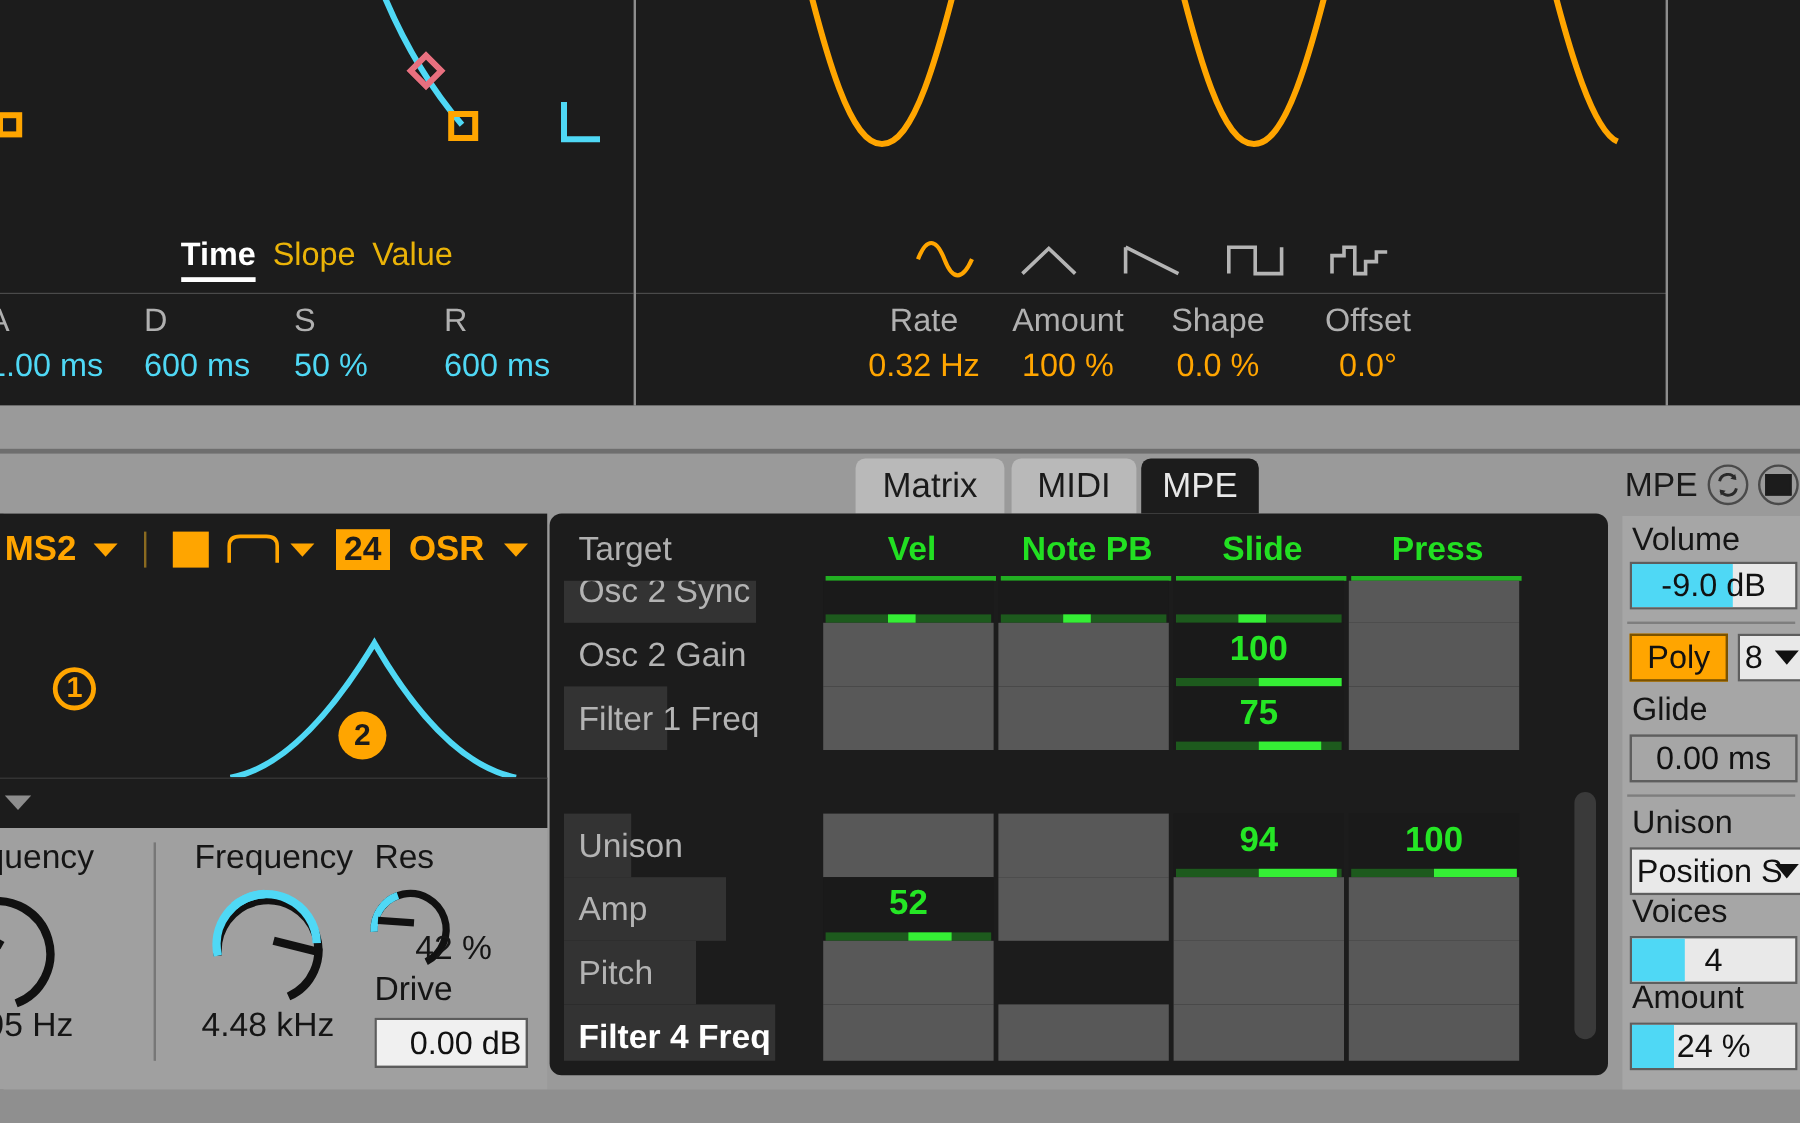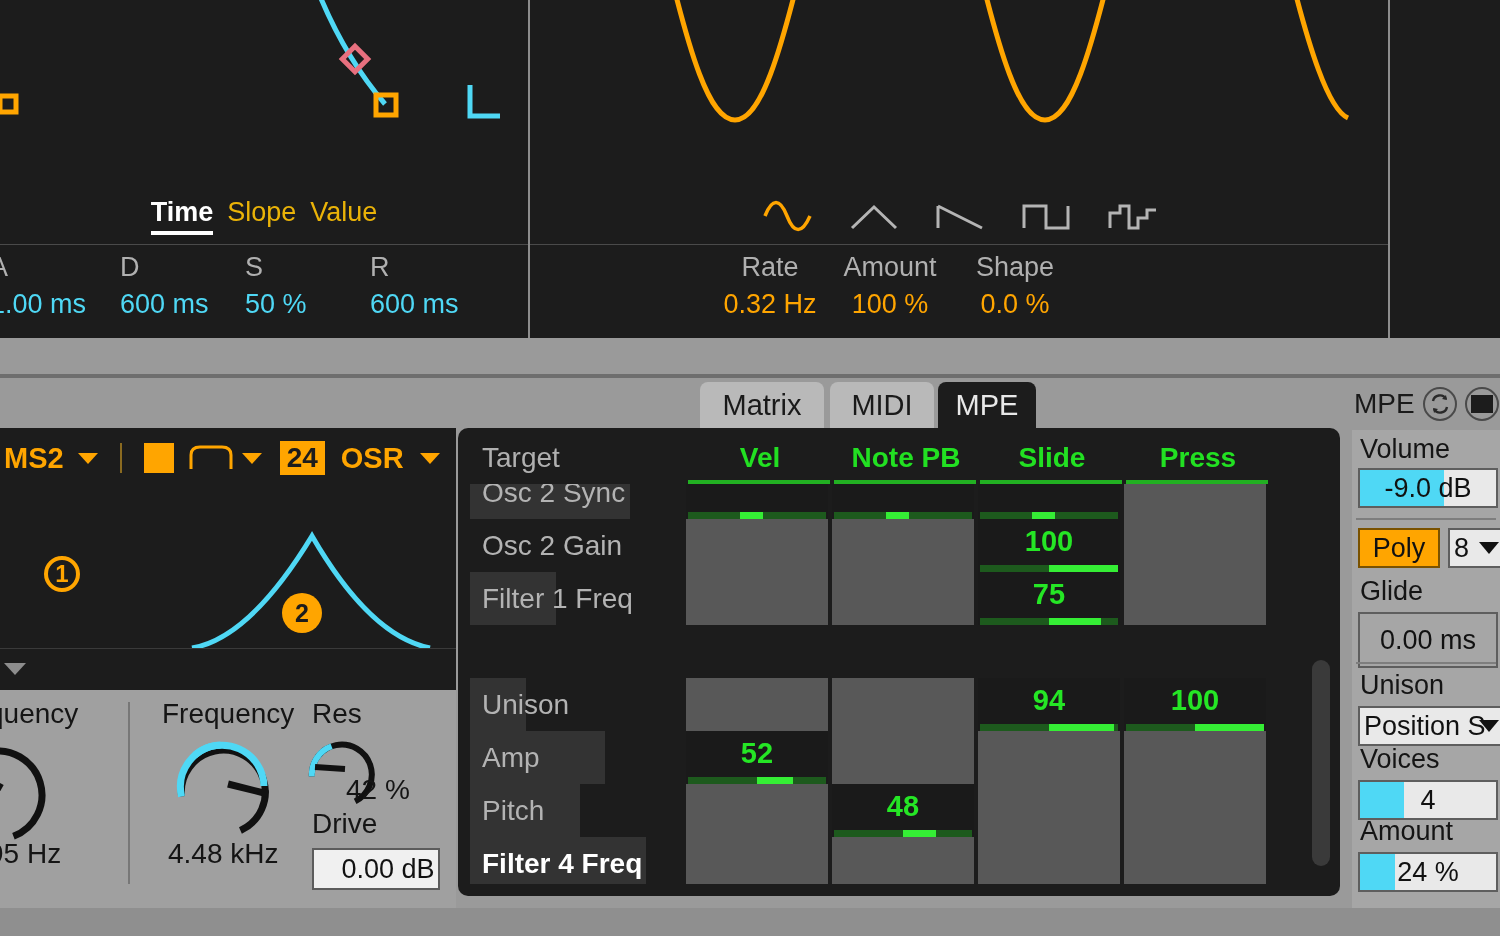--- a/index.html
+++ b/index.html
@@ -56,21 +56,21 @@
   .lfo-params { position: absolute; left: 0; top: 244px; width: 860px; height: 94px; }
   .lfo-col { position: absolute; top: 8px; text-align: center; }
   .lfo-name { font-size: 27px; color: #b0b0b0; }
   .lfo-val { font-size: 27px; color: #ffa500; margin-top: 6px; white-space: nowrap; }
 
   
   .mid-gap { position: absolute; left: 0; top: 338px; width: 1500px; height: 40px; background: #9a9a9a; }
   .mid-line { position: absolute; left: 0; top: 374px; width: 1500px; height: 4px; background: #6e6e6e; }
 
   
-  .tabs-row { position: absolute; left: 0; top: 382px; width: 1418px; height: 46px; }
+  .tabs-row { position: absolute; left: 13px; top: 382px; width: 1418px; height: 46px; }
   .tab {
     position: absolute; top: 0; height: 46px;
     border-radius: 8px 8px 0 0;
     display: flex; align-items: center; justify-content: center;
     font-size: 29px; color: #1a1a1a; background: #b9b9b9;
   }
   .tab.active { background: #1c1c1c; color: #e8e8e8; }
 
   
   .filter-panel { position: absolute; left: 0; top: 428px; width: 456px; height: 480px; text-align: center; }
@@ -289,20 +289,24 @@
           <div class="lfo-name">Rate</div>
           <div class="lfo-val">0.32 Hz</div>
         </div>
         <div class="lfo-col" style="left:300px;width:120px">
           <div class="lfo-name">Amount</div>
           <div class="lfo-val">100 %</div>
         </div>
         <div class="lfo-col" style="left:425px;width:120px">
           <div class="lfo-name">Shape</div>
           <div class="lfo-val">0.0 %</div>
+        </div>
+        <div class="lfo-col" style="left:550px;width:120px">
+          <div class="lfo-name">Offset</div>
+          <div class="lfo-val">0.0°</div>
         </div>
       </div>
     </div>
 
     <div class="top-sep-v" style="left:1388px"></div>
   </div>
 
   <div class="mid-gap"></div>
   <div class="mid-line"></div>
 
@@ -461,26 +465,20 @@
             </div>
           </div>
           <div class="cell" style="left: 362px; width: 142px;"></div>
           <div class="cell" style="left: 508px; width: 142px;"></div>
           <div class="cell" style="left: 654px; width: 142px;"></div>
         </div>
         <div class="mrow" style="top: 300px; height: 53px;">
           <div class="mrow-lblbg" style="width: 110px;"></div>
           <div class="mrow-lbl">Pitch</div>
           <div class="cell" style="left: 216px; width: 142px;"></div>
-          <div class="cell on" style="left: 362px; width: 142px;">
-            <div class="cell-val">48</div>
-            <div class="cell-track">
-              <div class="cell-fill" style="left: 50%; width: 24%;"></div>
-            </div>
-          </div>
           <div class="cell" style="left: 508px; width: 142px;"></div>
           <div class="cell" style="left: 654px; width: 142px;"></div>
         </div>
         <div class="mrow" style="top: 353px; height: 53px;">
           <div class="mrow-lblbg" style="width: 176px;"></div>
           <div class="mrow-lbl sel">Filter 4 Freq</div>
           <div class="cell" style="left: 216px; width: 142px;"></div>
           <div class="cell" style="left: 362px; width: 142px;"></div>
           <div class="cell" style="left: 508px; width: 142px;"></div>
           <div class="cell" style="left: 654px; width: 142px;"></div>
@@ -513,21 +511,21 @@
       </div>
       <div class="rp-hr" style="top:88px"></div>
 
       <div class="rp-poly" style="left:6px;top:98px;width:82px;height:40px">Poly</div>
       <div class="rp-dd" style="left:96px;top:98px;width:56px;height:40px">
         <span>8</span>
         <span class="ar"></span>
       </div>
 
       <div class="rp-label" style="left:8px;top:146px">Glide</div>
-      <div class="rp-field" style="left:6px;top:182px;width:140px;height:56px">0.00 ms</div>
+      <div class="rp-field" style="left:6px;top:182px;width:140px;height:40px">0.00 ms</div>
       <div class="rp-hr" style="top:232px"></div>
 
       <div class="rp-label" style="left:8px;top:240px">Unison</div>
       <div class="rp-dd" style="left:6px;top:276px;width:146px;height:40px">
         <span>Position S</span>
         <span class="ar"></span>
       </div>
 
       <div class="rp-label" style="left:8px;top:314px">Voices</div>
       <div class="rp-slider" style="left:6px;top:350px;width:140px;height:40px">

